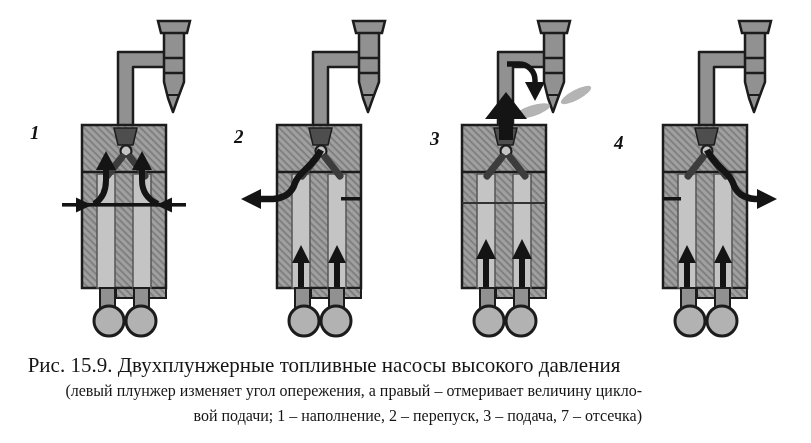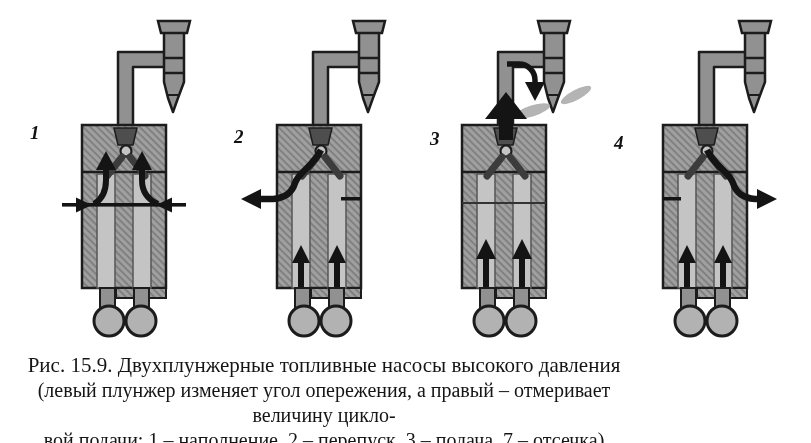--- a/index.html
+++ b/index.html
@@ -29,22 +29,22 @@
   .panel:nth-child(4) .panel-label{left:14px;top:132px;}
   .caption{
     position:absolute;left:0;top:352px;width:648px;
     color:#151515;
   }
   .caption-title{
     text-align:center;
     font-size:21px;line-height:26px;
   }
   .caption-line{
-    font-size:20px;line-height:25px;
-    padding:0 6px;text-align:center;
+    font-size:16px;line-height:25px;
+    padding:0 6px;text-align:right;
   }
 </style>
 </head>
 <body>
 
 <div class="page">
   <div class="figure-row">
     <div class="panel">
       <div class="panel-label">1</div>
       <svg class="pump-svg" width="200" height="345" viewBox="0 0 200 345">

